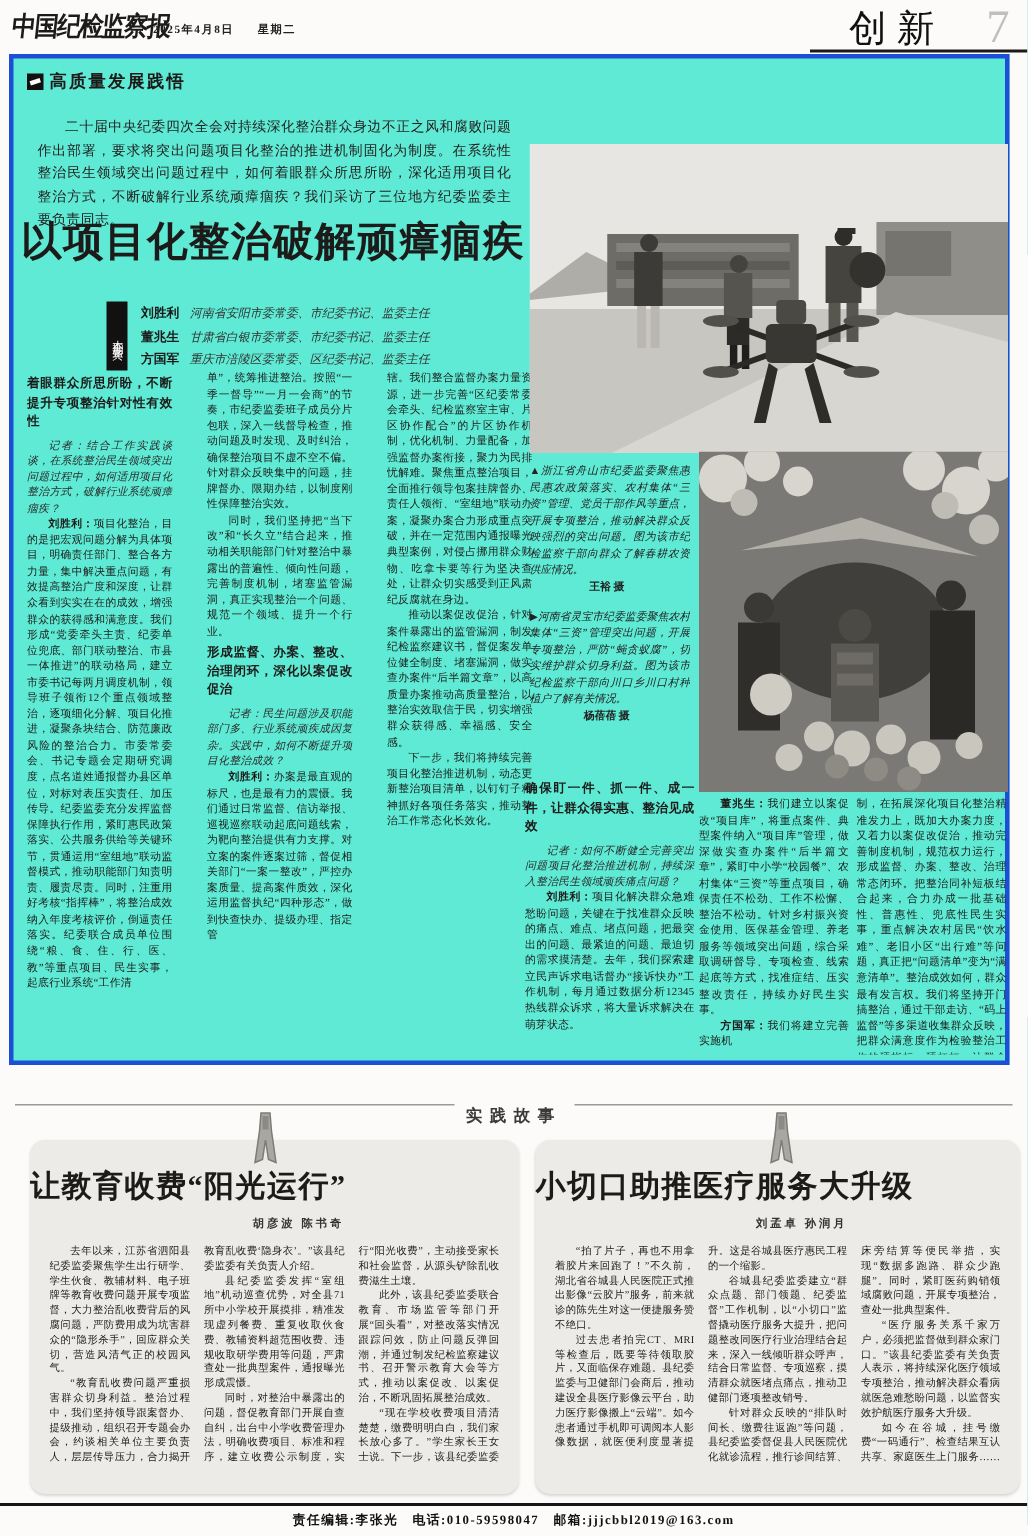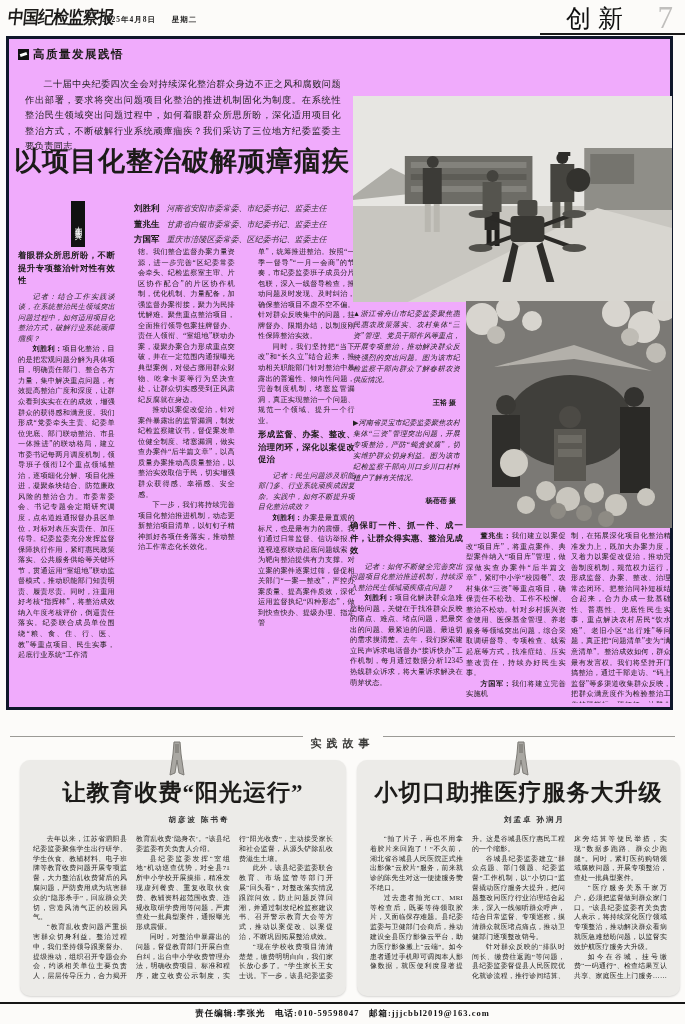--- a/index.html
+++ b/index.html
@@ -7,66 +7,66 @@
         font-family:"Liberation Serif","DejaVu Serif",serif;color:#1c1b19;}
   
   .masthead{position:absolute;left:8px;top:8px;font-size:16px;font-weight:900;
             transform:skewX(-6deg) scaleY(1.1);letter-spacing:-1px;white-space:nowrap;}
   .hdate{position:absolute;left:82px;top:15px;font-size:7.5px;font-weight:bold;letter-spacing:1px;color:#222;padding-left:20px;}
   .section-title{position:absolute;right:55px;top:2px;font-size:25px;letter-spacing:7px;color:#111;}
   .page-number{position:absolute;right:12px;top:0px;font-size:31px;color:#c0bfbd;}
   .header-rule{position:absolute;right:0;top:33px;width:145px;height:2px;background:#1a1a1a;}
   
   .main-box{position:absolute;left:6px;top:36px;width:661px;height:668px;
-            border:3px solid #0f172a;background:#f0abfc;}
+            border:3px solid #1d4ed8;background:#5eead4;}
   .tag{position:absolute;left:9px;top:8px;display:flex;align-items:center;gap:4px;
        font-size:11.5px;font-weight:bold;letter-spacing:1.5px;}
   .tag-ico{width:11px;height:11px;background:#111;position:relative;flex:0 0 auto;}
   .tag-ico:after{content:"";position:absolute;left:2px;top:4px;width:7px;height:3px;background:#fff;transform:rotate(-18deg);}
   .intro{position:absolute;left:16px;top:38px;width:316px;font-size:9.2px;line-height:15.5px;
          text-align:justify;text-indent:2em;letter-spacing:.4px;color:#222;}
   .headline{position:absolute;left:0px;top:104px;width:346px;text-align:center;
             font-size:27px;font-weight:900;letter-spacing:1px;}
   .byline{position:absolute;left:0px;top:146px;width:346px;text-align:center;
           font-size:8.5px;font-weight:bold;letter-spacing:1px;}
   .guest-box{position:absolute;left:62px;top:162px;width:280px;display:flex;gap:9px;}
   .guest-label{flex:0 0 auto;background:#111;color:#fff;writing-mode:vertical-rl;
                font-size:7.5px;letter-spacing:2px;padding:3px 2px;height:40px;text-align:center;}
   .guest-rows{flex:1;}
   .guest-row{display:flex;gap:7px;line-height:15.5px;}
-  .guest-row b{font-size:8.5px;white-space:nowrap;margin-left:40px;}
+  .guest-row b{font-size:8.5px;white-space:nowrap;}
   .guest-row span{font-size:8px;font-style:italic;color:#333;white-space:nowrap;}
   
   .left-cols{position:absolute;left:9px;top:208px;width:337px;height:456px;display:flex;gap:23px;}
   .col{flex:1;overflow:hidden;font-size:7.2px;line-height:10.55px;text-align:justify;letter-spacing:.2px;}
   .col p{margin:0;text-indent:2em;}
   .col p.cont{text-indent:0;}
   .col p.q{font-style:italic;color:#2b2b2b;}
   .col p.subhead{font-weight:bold;font-size:8.4px;line-height:12.5px;text-indent:0;margin:3px 0 4px;}
   .col4{position:absolute;left:341px;top:478px;width:113px;height:186px;}
   .col5{position:absolute;left:457px;top:492px;width:100px;height:172px;}
   .col6{position:absolute;left:562px;top:492px;width:100px;height:172px;}
   
   .photo1{position:absolute;left:344px;top:57px;width:319px;height:206px;}
   .photo2{position:absolute;left:457px;top:262px;width:206px;height:227px;}
   .photo1 svg,.photo2 svg{display:block;width:100%;height:100%;}
   .captions{position:absolute;left:344px;top:270px;width:107px;height:216px;overflow:hidden;}
   .caption{font-size:7.2px;line-height:11px;text-align:justify;font-style:italic;color:#222;margin-bottom:9px;}
-  .caption .cred{display:block;text-align:right;padding-right:4px;font-style:normal;font-weight:bold;margin-top:12px;}
+  .caption .cred{display:block;text-align:center;padding-right:4px;font-style:normal;font-weight:bold;margin-top:0;}
   
   .divider{position:absolute;left:10px;right:10px;top:736px;display:flex;align-items:flex-start;gap:8px;}
   .divider .ln{flex:1;height:1px;background:#9b9a96;}
   .divider .lbl{font-size:11px;letter-spacing:5px;color:#3a3a38;font-weight:bold;}
   .peg{position:absolute;top:741px;width:18px;height:36px;z-index:3;}
   .peg svg{display:block;width:100%;height:100%;}
   .peg1{left:168px;} .peg2{left:512px;}
   .card{position:absolute;top:760px;height:236px;background:#ecebe8;border-radius:10px;
         box-shadow:0 1px 2px rgba(0,0,0,.15);overflow:hidden;}
   .card1{left:20px;width:326px;} .card2{left:357px;width:323px;}
-  .story-headline{margin-top:17px;text-align:center;font-size:23px;font-weight:900;letter-spacing:1px;}
+  .story-headline{margin-top:17px;font-size:20px;font-weight:900;letter-spacing:1px;}
   .story-byline{margin-top:7px;text-align:center;font-size:7.5px;font-weight:bold;color:#333;letter-spacing:2px;padding-left:32px;}
   .story-text{margin:9px 13px 0;height:156px;overflow:hidden;column-count:3;column-gap:9px;
               font-size:6.9px;line-height:9.8px;text-align:justify;letter-spacing:.2px;color:#1d1c1a;}
   .story-text p{margin:0;text-indent:2em;}
   
   .footer-rule{position:absolute;left:0;right:0;top:1002px;height:2px;background:#161616;}
   .footer-line{position:absolute;left:0;right:0;top:1008px;text-align:center;
                font-size:8.5px;font-weight:bold;letter-spacing:1px;color:#111;}
 </style>
 </head>
@@ -110,30 +110,30 @@
         </div>
     </div>
 
     <div class="left-cols">
       <div class="col">
           <p class="subhead">着眼群众所思所盼，不断提升专项整治针对性有效性</p>
           <p class="q">记者：结合工作实践谈谈，在系统整治民生领域突出问题过程中，如何适用项目化整治方式，破解行业系统顽瘴痼疾？</p>
           <p class="a"><b>刘胜利：</b>项目化整治，目的是把宏观问题分解为具体项目，明确责任部门、整合各方力量，集中解决重点问题，有效提高整治广度和深度，让群众看到实实在在的成效，增强群众的获得感和满意度。我们形成“党委牵头主责、纪委单位兜底、部门联动整治、市县一体推进”的联动格局，建立市委书记每两月调度机制，领导班子领衔12个重点领域整治，逐项细化分解、项目化推进，凝聚条块结合、防范廉政风险的整治合力。市委常委会、书记专题会定期研究调度，点名道姓通报督办县区单位，对标对表压实责任、加压传导。纪委监委充分发挥监督保障执行作用，紧盯惠民政策落实、公共服务供给等关键环节，贯通运用“室组地”联动监督模式，推动职能部门知责明责、履责尽责。同时，注重用好考核“指挥棒”，将整治成效纳入年度考核评价，倒逼责任落实。纪委联合成员单位围绕“粮、食、住、行、医、教”等重点项目、民生实事，起底行业系统“工作清</p>
         </div>
       <div class="col">
-          <p class="cont">辖。我们整合监督办案力量资源，进一步完善“区纪委常委会牵头、纪检监察室主审、片区协作配合”的片区协作机制，优化机制、力量配备，加强监督办案衔接，聚力为民排忧解难。聚焦重点整治项目，全面推行领导包案挂牌督办、责任人领衔、“室组地”联动办案，凝聚办案合力形成重点突破，并在一定范围内通报曝光典型案例，对侵占挪用群众财物、吃拿卡要等行为坚决查处，让群众切实感受到正风肃纪反腐就在身边。</p>
-          <p class="p">推动以案促改促治，针对案件暴露出的监管漏洞，制发纪检监察建议书，督促案发单位健全制度、堵塞漏洞，做实查办案件“后半篇文章”，以高质量办案推动高质量整治，以整治实效取信于民，切实增强群众获得感、幸福感、安全感。</p>
-          <p class="p">下一步，我们将持续完善项目化整治推进机制，动态更新整治项目清单，以钉钉子精神抓好各项任务落实，推动整治工作常态化长效化。</p>
-        </div>
-      <div class="col">
           <p class="cont">单”，统筹推进整治。按照“一季一督导”“一月一会商”的节奏，市纪委监委班子成员分片包联，深入一线督导检查，推动问题及时发现、及时纠治，确保整治项目不虚不空不偏。针对群众反映集中的问题，挂牌督办、限期办结，以制度刚性保障整治实效。</p>
           <p class="p">同时，我们坚持把“当下改”和“长久立”结合起来，推动相关职能部门针对整治中暴露出的普遍性、倾向性问题，完善制度机制，堵塞监管漏洞，真正实现整治一个问题、规范一个领域、提升一个行业。</p>
           <p class="subhead">形成监督、办案、整改、治理闭环，深化以案促改促治</p>
           <p class="q">记者：民生问题涉及职能部门多、行业系统顽疾成因复杂。实践中，如何不断提升项目化整治成效？</p>
           <p class="a"><b>刘胜利：</b>办案是最直观的标尺，也是最有力的震慑。我们通过日常监督、信访举报、巡视巡察联动起底问题线索，为靶向整治提供有力支撑。对立案的案件逐案过筛，督促相关部门“一案一整改”，严控办案质量、提高案件质效，深化运用监督执纪“四种形态”，做到快查快办、提级办理、指定管</p>
+        </div>
+      <div class="col">
+          <p class="cont">辖。我们整合监督办案力量资源，进一步完善“区纪委常委会牵头、纪检监察室主审、片区协作配合”的片区协作机制，优化机制、力量配备，加强监督办案衔接，聚力为民排忧解难。聚焦重点整治项目，全面推行领导包案挂牌督办、责任人领衔、“室组地”联动办案，凝聚办案合力形成重点突破，并在一定范围内通报曝光典型案例，对侵占挪用群众财物、吃拿卡要等行为坚决查处，让群众切实感受到正风肃纪反腐就在身边。</p>
+          <p class="p">推动以案促改促治，针对案件暴露出的监管漏洞，制发纪检监察建议书，督促案发单位健全制度、堵塞漏洞，做实查办案件“后半篇文章”，以高质量办案推动高质量整治，以整治实效取信于民，切实增强群众获得感、幸福感、安全感。</p>
+          <p class="p">下一步，我们将持续完善项目化整治推进机制，动态更新整治项目清单，以钉钉子精神抓好各项任务落实，推动整治工作常态化长效化。</p>
         </div>
     </div>
 
     <div class="photo1">
       <svg viewBox="0 0 320 206" preserveAspectRatio="none">
         <rect width="320" height="206" fill="#e7e6e2"></rect>
         <rect y="110" width="320" height="96" fill="#c8c6c0"></rect>
         <path d="M0 100 L38 72 L85 95 L0 104 Z" fill="#aeada7"></path>
         <rect x="52" y="60" width="128" height="48" fill="#6d6c66"></rect>
         <rect x="58" y="66" width="116" height="6" fill="#83827c"></rect>

